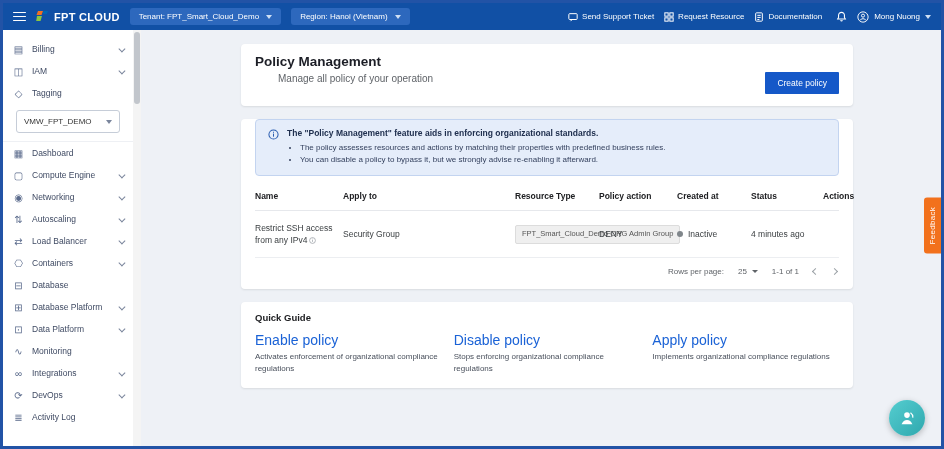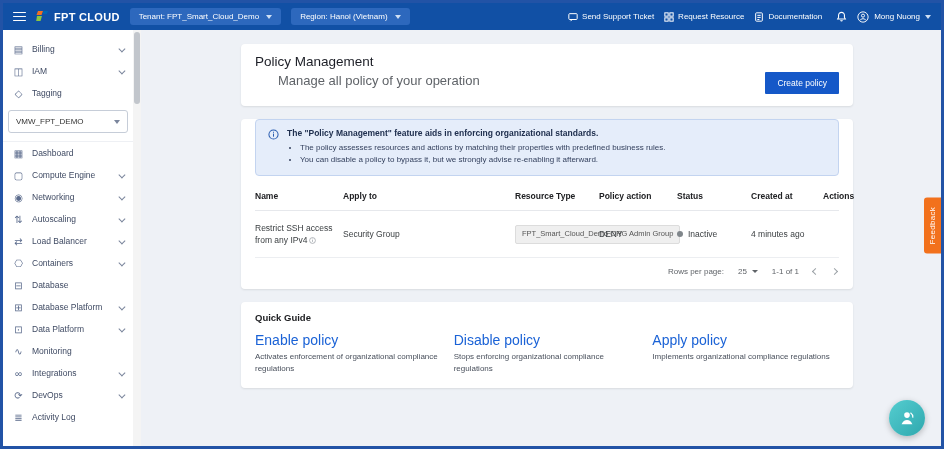--- a/index.html
+++ b/index.html
@@ -33,34 +33,34 @@
   .sidebar { width:130px; background:#fff; padding-top:8px; overflow:hidden; flex:none; }
   .sb-item {
     height:22px; display:flex; align-items:center; gap:8px; padding:0 10px;
     font-size:8.5px; color:#3f4a63; cursor:pointer; white-space:nowrap;
   }
   .sb-ico { width:11px; font-size:10px; color:#5b6b8c; text-align:center; flex:none; }
   .chev {
     margin-left:auto; width:4.5px; height:4.5px; border-right:1.2px solid #7a859c;
     border-bottom:1.2px solid #7a859c; transform:rotate(45deg) translateY(-1px); flex:none;
   }
-  .sb-select-wrap { padding:6px 5px 8px; border-bottom:1px solid #eef0f4; }
+  .sb-select-wrap { padding:6px 13px 8px; border-bottom:1px solid #eef0f4; }
   .sb-select {
     border:1px solid #c6cdd8; border-radius:3px; height:23px; display:flex; align-items:center;
     justify-content:space-between; padding:0 7px; font-size:8px; color:#333; cursor:pointer;
   }
   .v-scroll { width:8px; background:#f4f4f4; flex:none; position:relative; }
   .v-thumb { position:absolute; top:2px; left:1px; width:6px; height:72px; background:#c2c6cc; border-radius:3px; }
   
   .main { flex:1; background:#eef1f6; position:relative; overflow:hidden; }
   .content { width:612px; margin:14px 0 0 100px; }
   .card { background:#fff; border-radius:4px; box-shadow:0 1px 2px rgba(60,64,67,.12); }
   .header-card { display:flex; justify-content:space-between; align-items:flex-start; padding:10px 14px 12px; }
-  .page-title { font-size:13.5px; font-weight:normal; color:#1c1e26; }
-  .page-subtitle { font-size:13px; color:#5f6368; margin-top:4px;padding-left:23px; }
+  .page-title { font-size:13.5px; font-weight:bold; color:#1c1e26; }
+  .page-subtitle { font-size:10px; color:#5f6368; margin-top:4px;padding-left:23px; }
   .btn-primary {
     background:#1558c8; color:#fff; border:none; border-radius:1px; font-size:8.5px;
     padding:6px 12px; cursor:pointer; font-family:inherit; margin-top:18px; white-space:nowrap;
   }
   .table-card { margin-top:13px; padding-bottom:4px; }
   .banner {
     margin:13px 14px 4px; background:#e5edfa; border:1px solid #c3d4f0; border-radius:4px;
     padding:8px 12px; display:flex; gap:8px;
   }
   .banner-title { font-size:8.5px; color:#20304f; font-weight:bold; }
@@ -289,22 +289,22 @@
                 <li>You can disable a policy to bypass it, but we strongly advise re-enabling it afterward.</li>
               </ul>
             </div>
           </div>
 
           <div class="tgrid thead">
             <div class="th">Name</div>
             <div class="th">Apply to</div>
             <div class="th">Resource Type</div>
             <div class="th">Policy action</div>
+            <div class="th">Created at</div>
             <div class="th">Status</div>
-            <div class="th">Created at</div>
             <div class="th right">Actions</div>
           </div>
 
           <div class="tgrid trow">
             <div class="td">
               <span>Restrict SSH access from any IPv4</span><span class="info-dot">
                   <svg width="7" height="7" viewBox="0 0 12 12">
                     <circle cx="6" cy="6" r="5" fill="none" stroke="#9aa0a6" stroke-width="1.3"></circle>
                     <rect x="5.4" y="5" width="1.2" height="3.4" fill="#9aa0a6"></rect>
                     <rect x="5.4" y="2.8" width="1.2" height="1.2" fill="#9aa0a6"></rect>

